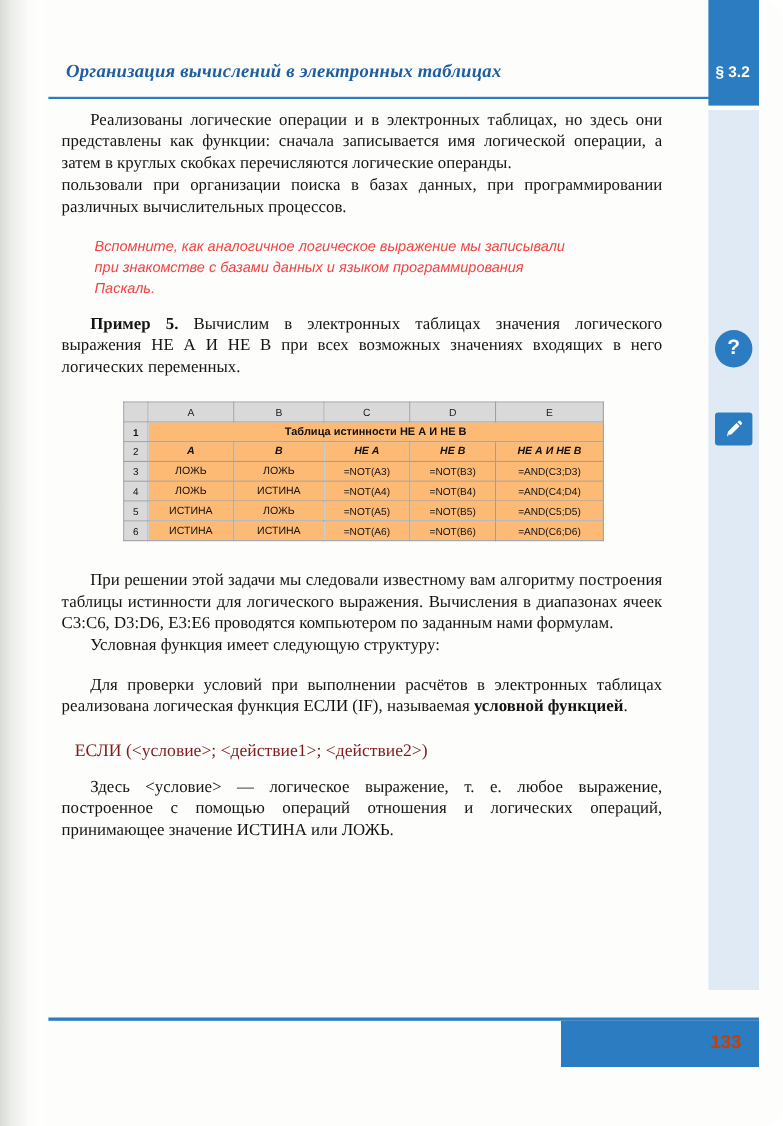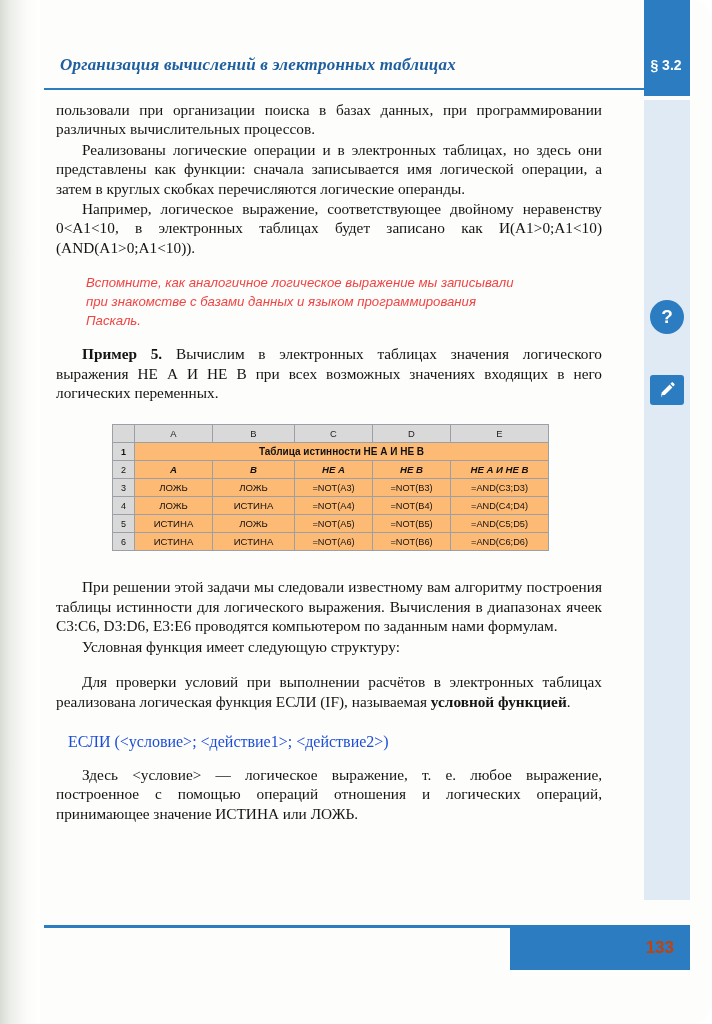--- a/index.html
+++ b/index.html
@@ -221,21 +221,21 @@
     font-weight: bold;
     font-style: italic;
   }
   .formula { font-size: 9.2px; }
 
   
   .formula-line {
     margin: 22px 0 12px 12px;
     font-size: 16px;
     font-family: "Liberation Serif", serif;
-    color: #1d4ed8;
+    color: #7f1d1d;
   }
 </style>
 </head>
 <body>
 
 <div id="page">
 
   <div class="binding"></div>
   <div class="binding2"></div>
 
@@ -250,23 +250,22 @@
   <div class="icon-pen">
     <svg width="18" height="18" viewBox="0 0 18 18" aria-hidden="true">
       <path d="M3 14.2 L4 11.2 L11.6 3.6 L14.4 6.4 L6.8 14 Z" fill="#ffffff"></path>
       <path d="M12.4 2.8 L15.2 5.6 L16.2 4.6 C16.8 4 16.8 3.4 16.2 2.8 L15.2 1.8 C14.6 1.2 14 1.2 13.4 1.8 Z" fill="#ffffff"></path>
       <path d="M3 14.2 L3 15.6 L4.6 15.2 Z" fill="#ffffff"></path>
     </svg>
   </div>
 
   <div class="content">
 
+    <p class="para">Реализованы логические операции и в электронных таблицах, но здесь они представлены как функции: сначала записывается имя логической операции, а затем в круглых скобках перечисляются логические операнды.</p>
     <p class="para noind">пользовали при организации поиска в базах данных, при программировании различных вычислительных процессов.</p>
-    <p class="para">Реализованы логические операции и в электронных таблицах, но здесь они представлены как функции: сначала записывается имя логической операции, а затем в круглых скобках перечисляются логические операнды.</p>
-    <p class="para">Например, логическое выражение, соответствующее двойному неравенству 0&lt;A1&lt;10, в электронных таблицах будет записано как И(A1&gt;0;A1&lt;10) (AND(A1&gt;0;A1&lt;10)).</p>
 
     <div class="note">Вспомните, как аналогичное логическое выражение мы записывали при знакомстве с базами данных и языком программирования Паскаль.</div>
 
     <p class="para"><span class="bold">Пример 5.</span><span> Вычислим в электронных таблицах значения логического выражения НЕ А И НЕ В при всех возможных значениях входящих в него логических переменных.</span></p>
 
     <div class="sheet-wrap">
       <table class="sheet">
         <colgroup>
           <col style="width:22px">
           <col style="width:78px">

